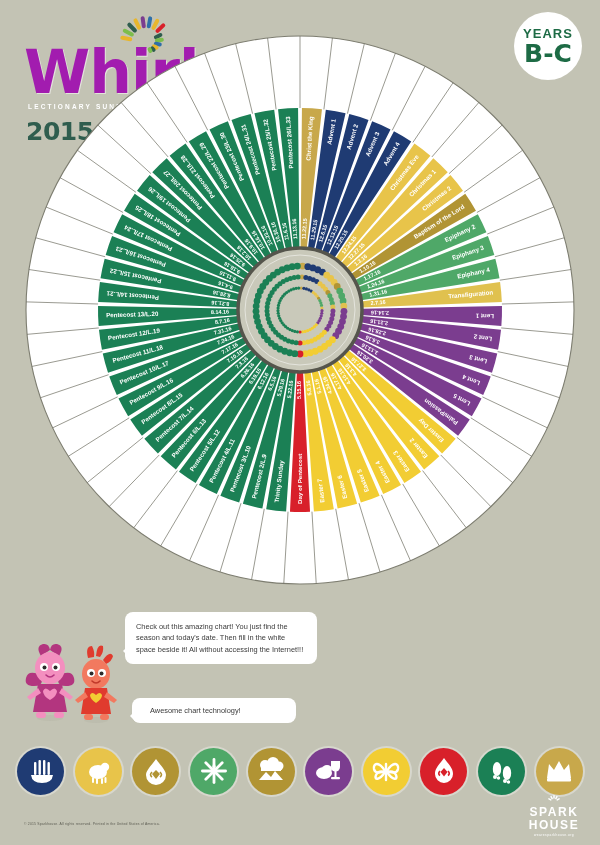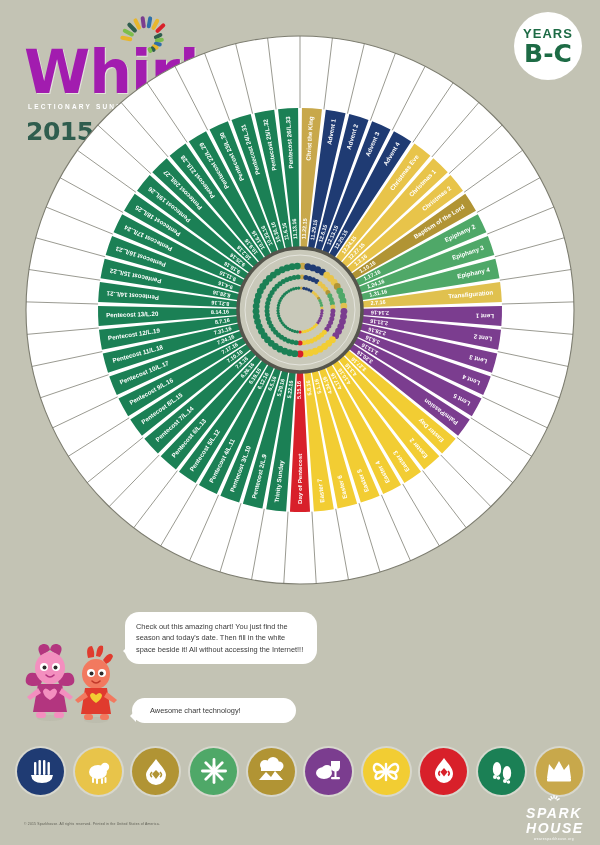--- a/index.html
+++ b/index.html
@@ -34,38 +34,38 @@
     align-items:center;justify-content:center;
   }
   #years-badge .yr{font-size:13px;font-weight:bold;color:#1d6b45;letter-spacing:1px;}
   #years-badge .bc{font-family:"DejaVu Sans",sans-serif;font-size:25px;font-weight:bold;color:#1d6b45;line-height:1;}
   
   #wheel-wrap{position:absolute;left:18px;top:28px;width:564px;height:564px;}
   #wheel{width:100%;height:100%;display:block;}
   
   #kids{position:absolute;left:8px;top:628px;width:120px;height:100px;}
   .bubble{
-    position:absolute;background:#fff;border-radius:14px;
+    position:absolute;background:#fff;border-radius:8px;
     font-size:7.4px;color:#3a3a3a;line-height:1.55;padding:9px 11px;
   }
   #bubble1{left:125px;top:612px;width:170px;}
   #bubble2{left:132px;top:698px;width:128px;padding:7px 18px;}
   .bubble .tail{position:absolute;width:0;height:0;}
   #bubble1 .tail{left:-9px;top:32px;border:7px solid transparent;border-right-color:#fff;}
   #bubble2 .tail{left:-8px;top:12px;border:6px solid transparent;border-right-color:#fff;}
   
   #icon-row{position:absolute;left:0;top:740px;width:600px;height:62px;
     display:flex;justify-content:space-around;align-items:center;padding:0 12px;box-sizing:border-box;}
   .season-icon{width:47px;height:47px;border-radius:50%;display:flex;
     align-items:center;justify-content:center;box-shadow:0 0 0 2px #ffffff55;}
   .season-icon svg{width:30px;height:30px;}
   
   #copyright{position:absolute;left:24px;top:822px;font-size:3.4px;color:#5c5c52;letter-spacing:.2px;}
   #sparkhouse{position:absolute;right:18px;top:795px;width:56px;text-align:center;color:#ffffff;}
-  #sparkhouse .sh-name{font-size:14px;font-weight:bold;letter-spacing:1.6px;line-height:1.05;font-style:italic;}
+  #sparkhouse .sh-name{font-size:12px;font-weight:bold;letter-spacing:1.6px;line-height:1.05;}
   #sparkhouse .sh-sub{font-size:3.2px;letter-spacing:.5px;margin-top:2px;}
 </style>
 </head>
 <body>
 
 <div id="logo">
   <svg id="logo-burst" viewBox="0 0 72 48">
     <g transform="translate(36,30)">
       <rect x="-2" y="-26" width="4" height="12" rx="2" fill="#e8b62c" transform="rotate(-80)"></rect>
       <rect x="-2" y="-26" width="4" height="12" rx="2" fill="#7dbd4c" transform="rotate(-62)"></rect>

